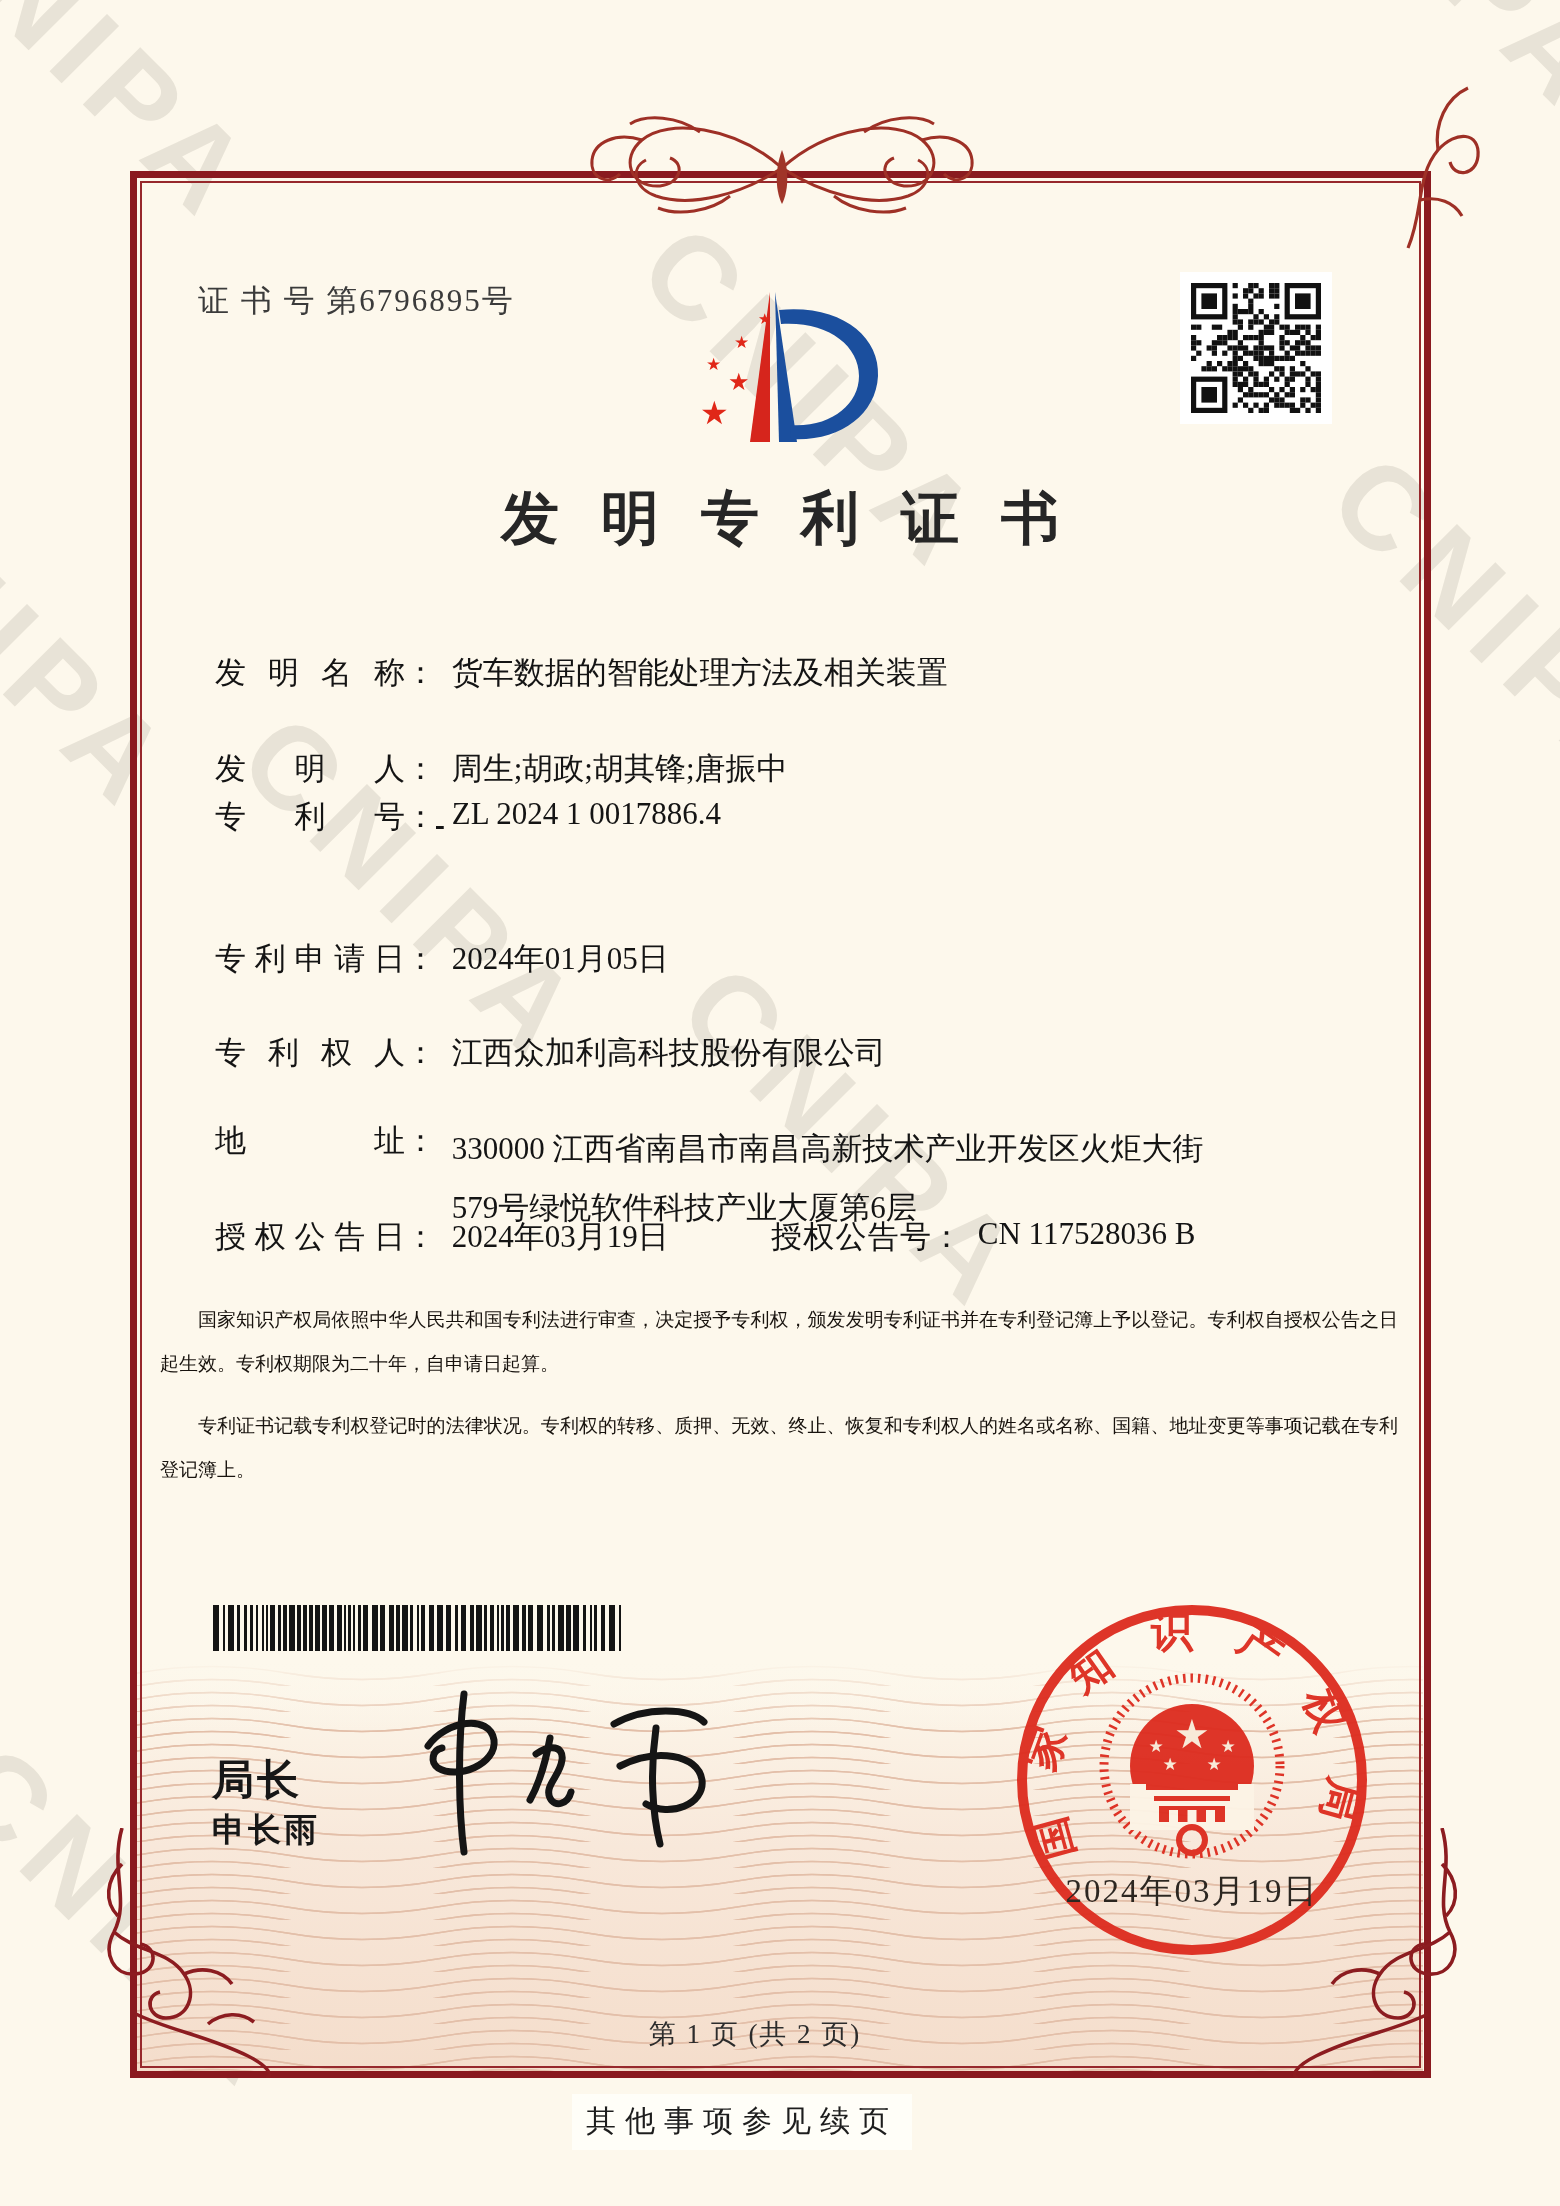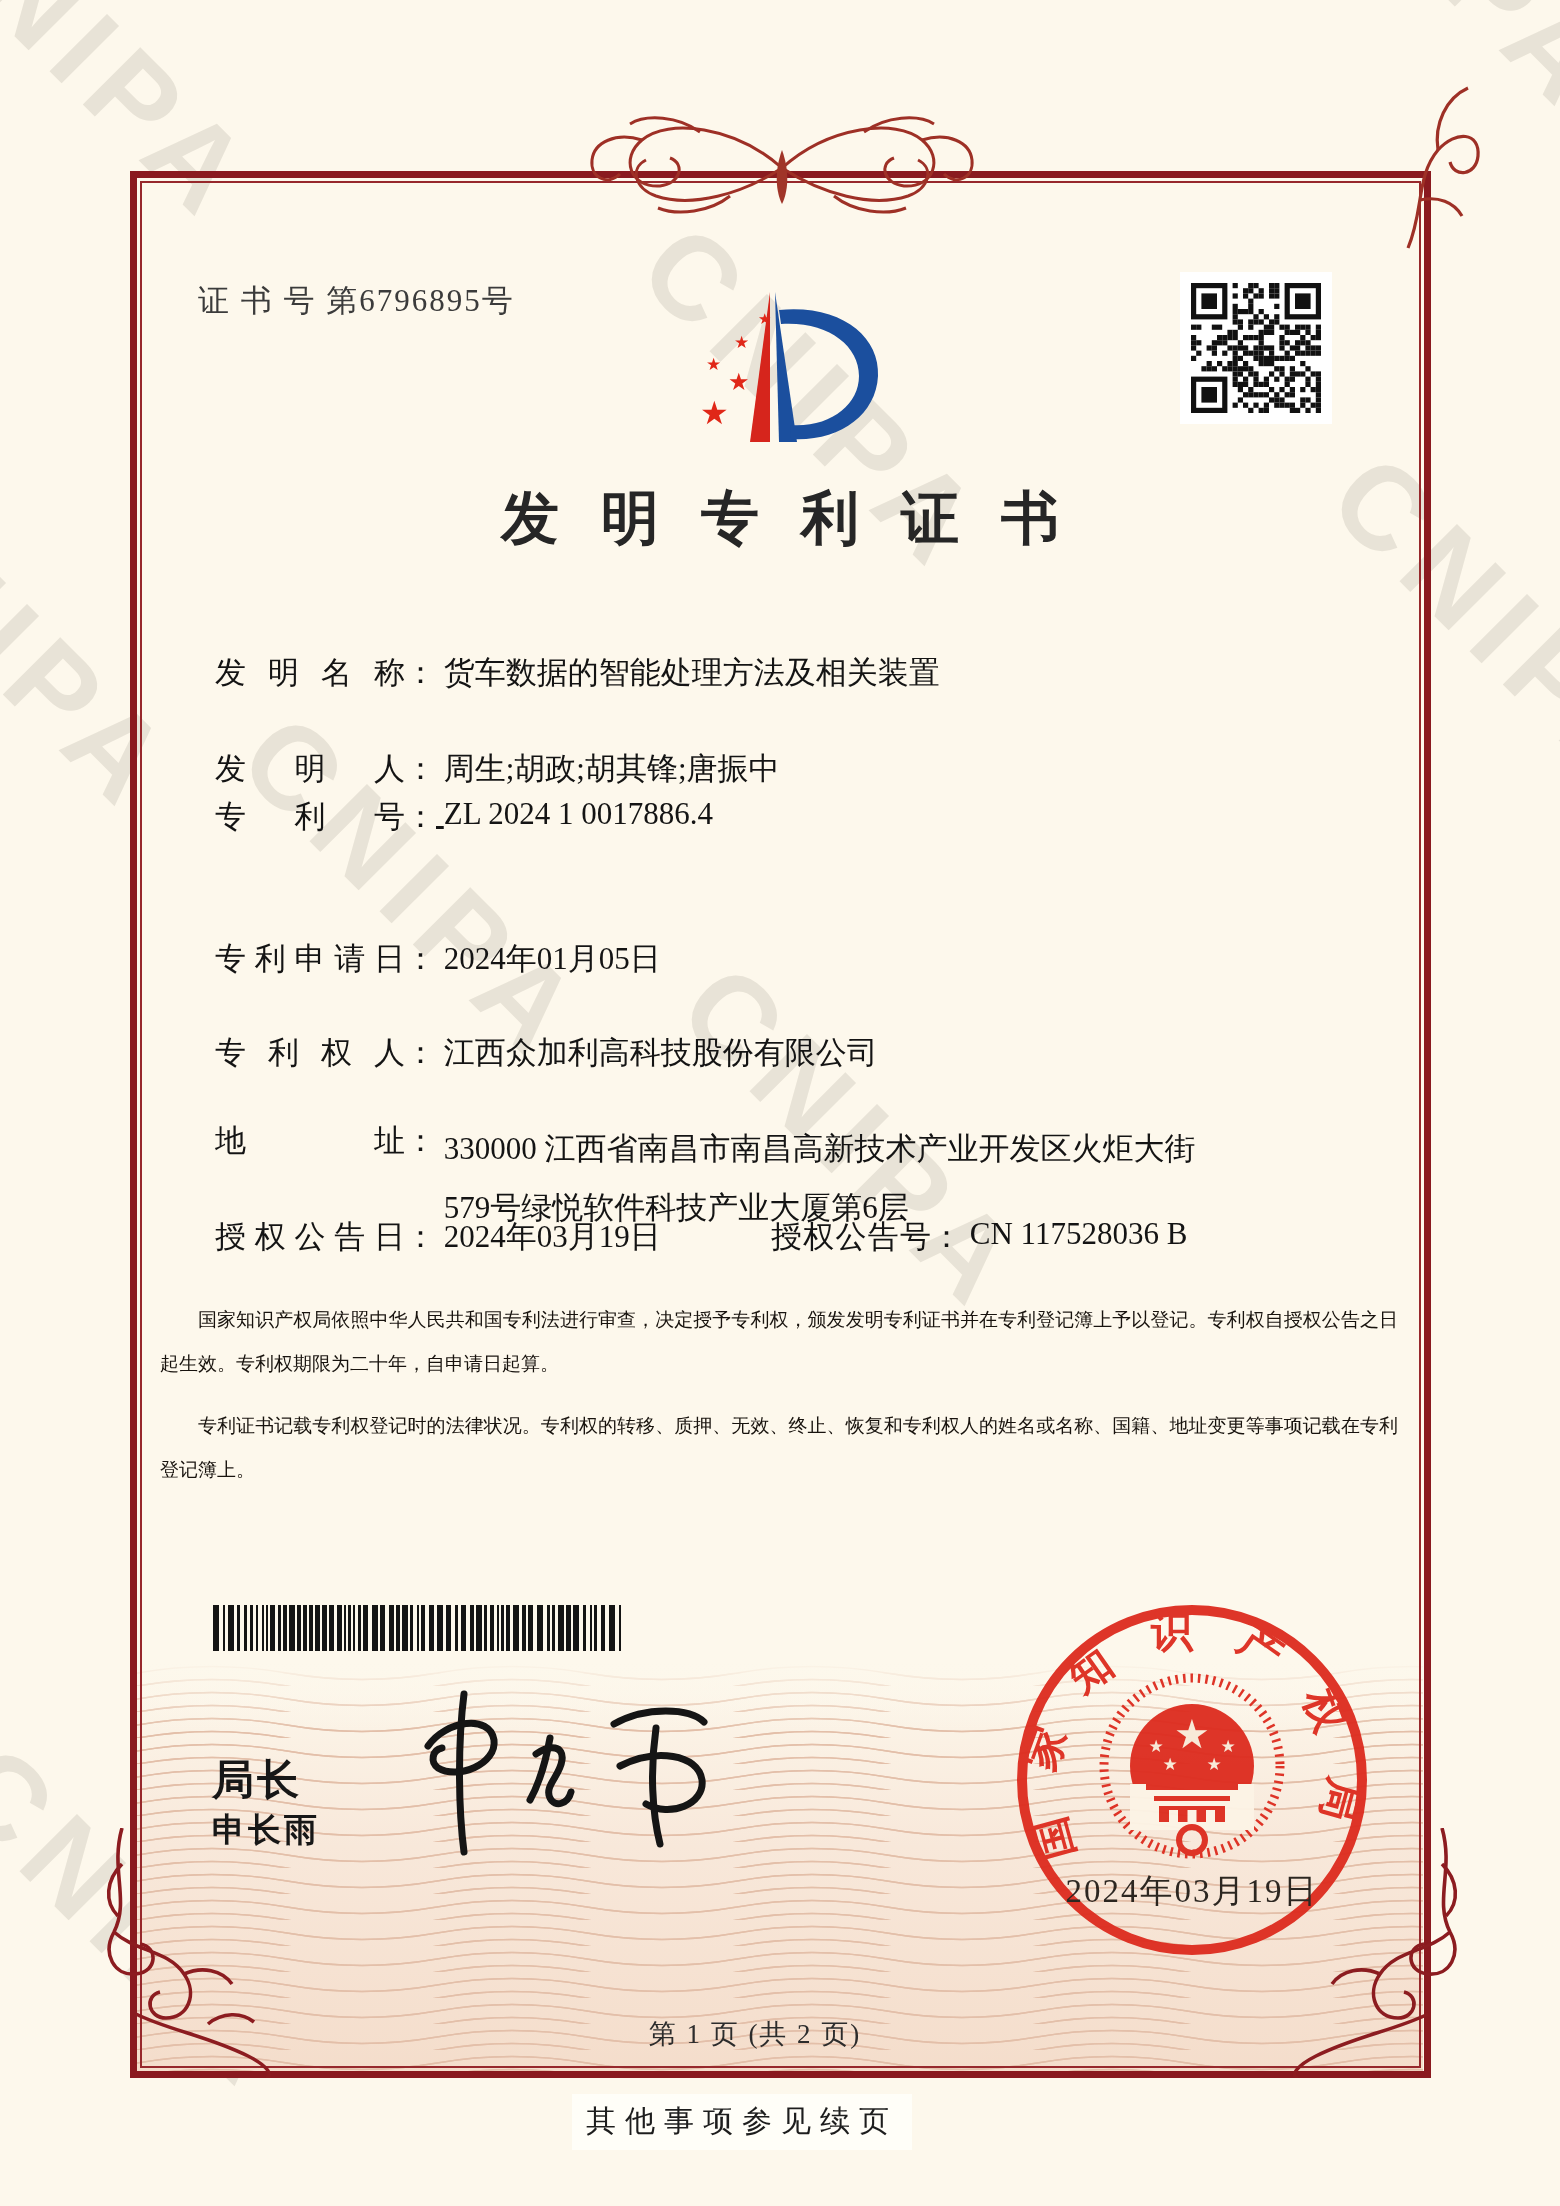--- a/index.html
+++ b/index.html
@@ -41,21 +41,21 @@
     font-size:58px;letter-spacing:42px;padding-left:42px;box-sizing:border-box;
     color:#262626;font-weight:bold;font-family:"Liberation Serif","DejaVu Serif",serif;
   }
   
   .field-row{position:absolute;left:215px;z-index:4;font-size:31px;color:#141414;white-space:nowrap;}
   .flabel{
     display:inline-block;width:190px;text-align:justify;text-align-last:justify;
     vertical-align:top;
   }
   .fcolon{display:inline-block;vertical-align:top;}
-  .fvalue{display:inline-block;vertical-align:top;margin-left:0;}
+  .fvalue{display:inline-block;vertical-align:top;margin-left:8px;}
   .fvalue.wrap{white-space:normal;width:752px;line-height:1.9;}
   .row-addr{white-space:normal;}
   .gazette{position:absolute;left:556px;top:0;white-space:nowrap;}
   .gazette .flabel{width:160px;}
   
   .body-text{
     position:absolute;left:160px;top:1298px;width:1238px;z-index:4;
     font-size:19px;line-height:44px;color:#18130e;text-align:justify;
   }
   .body-text p{margin:0 0 18px 0;text-indent:2em;}

